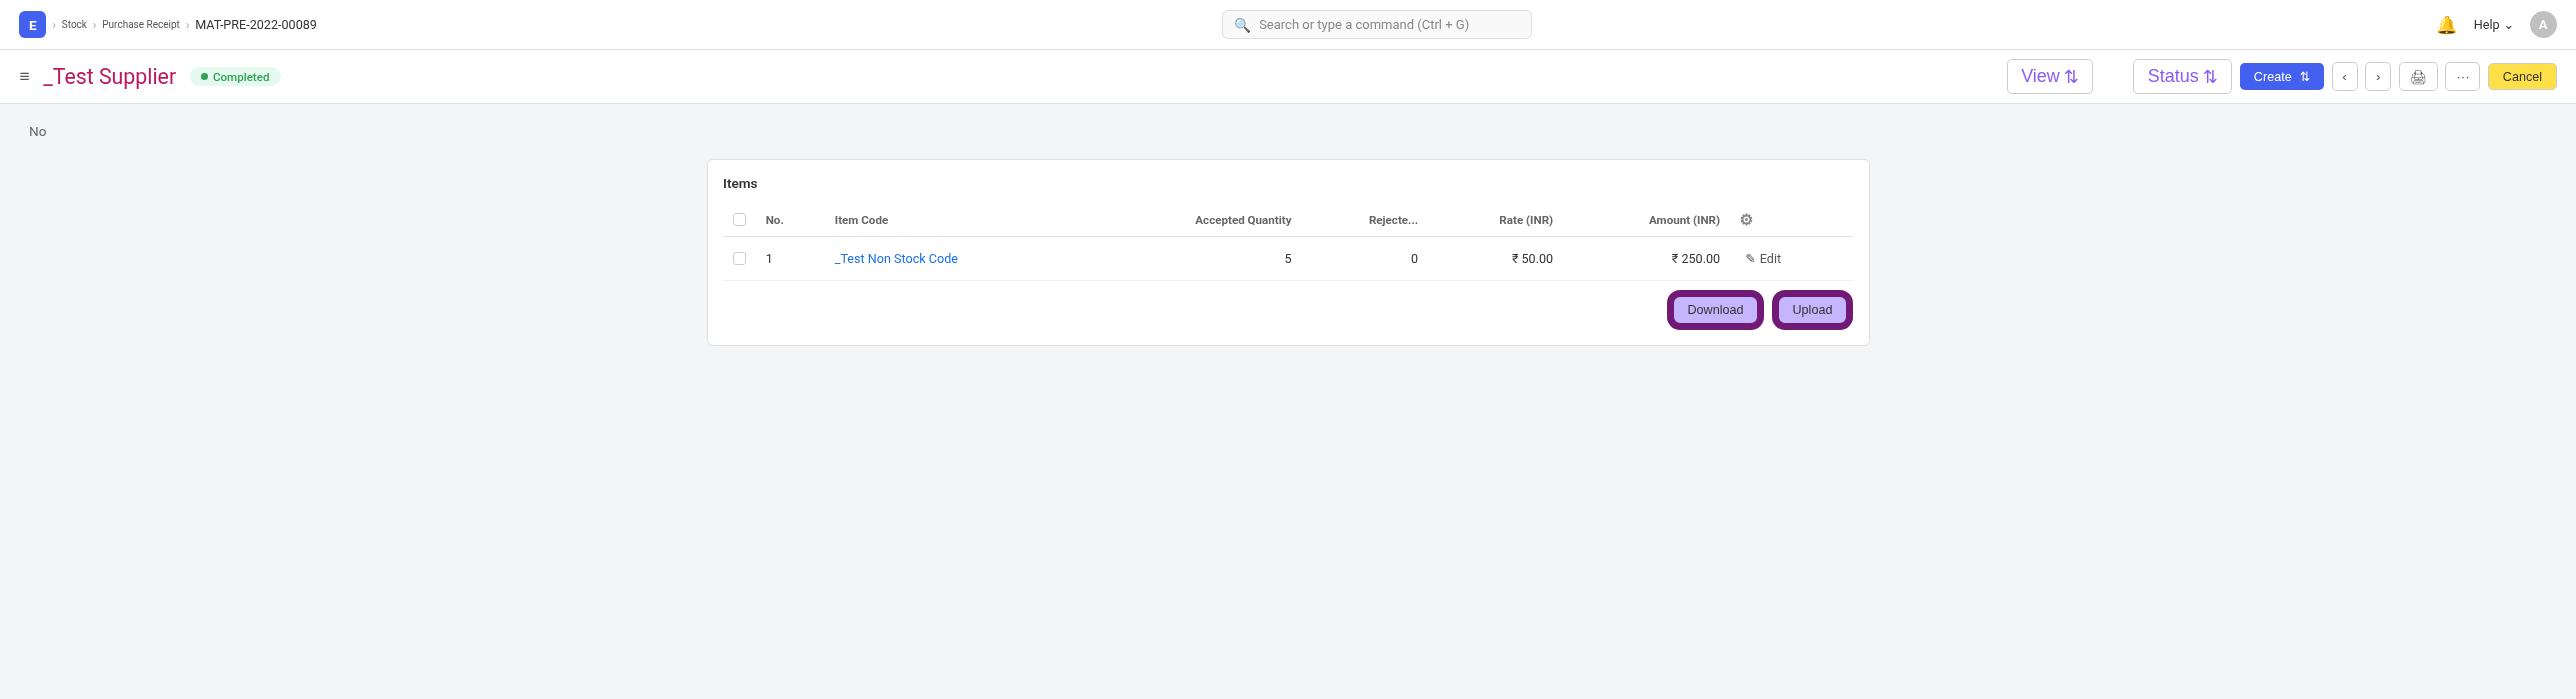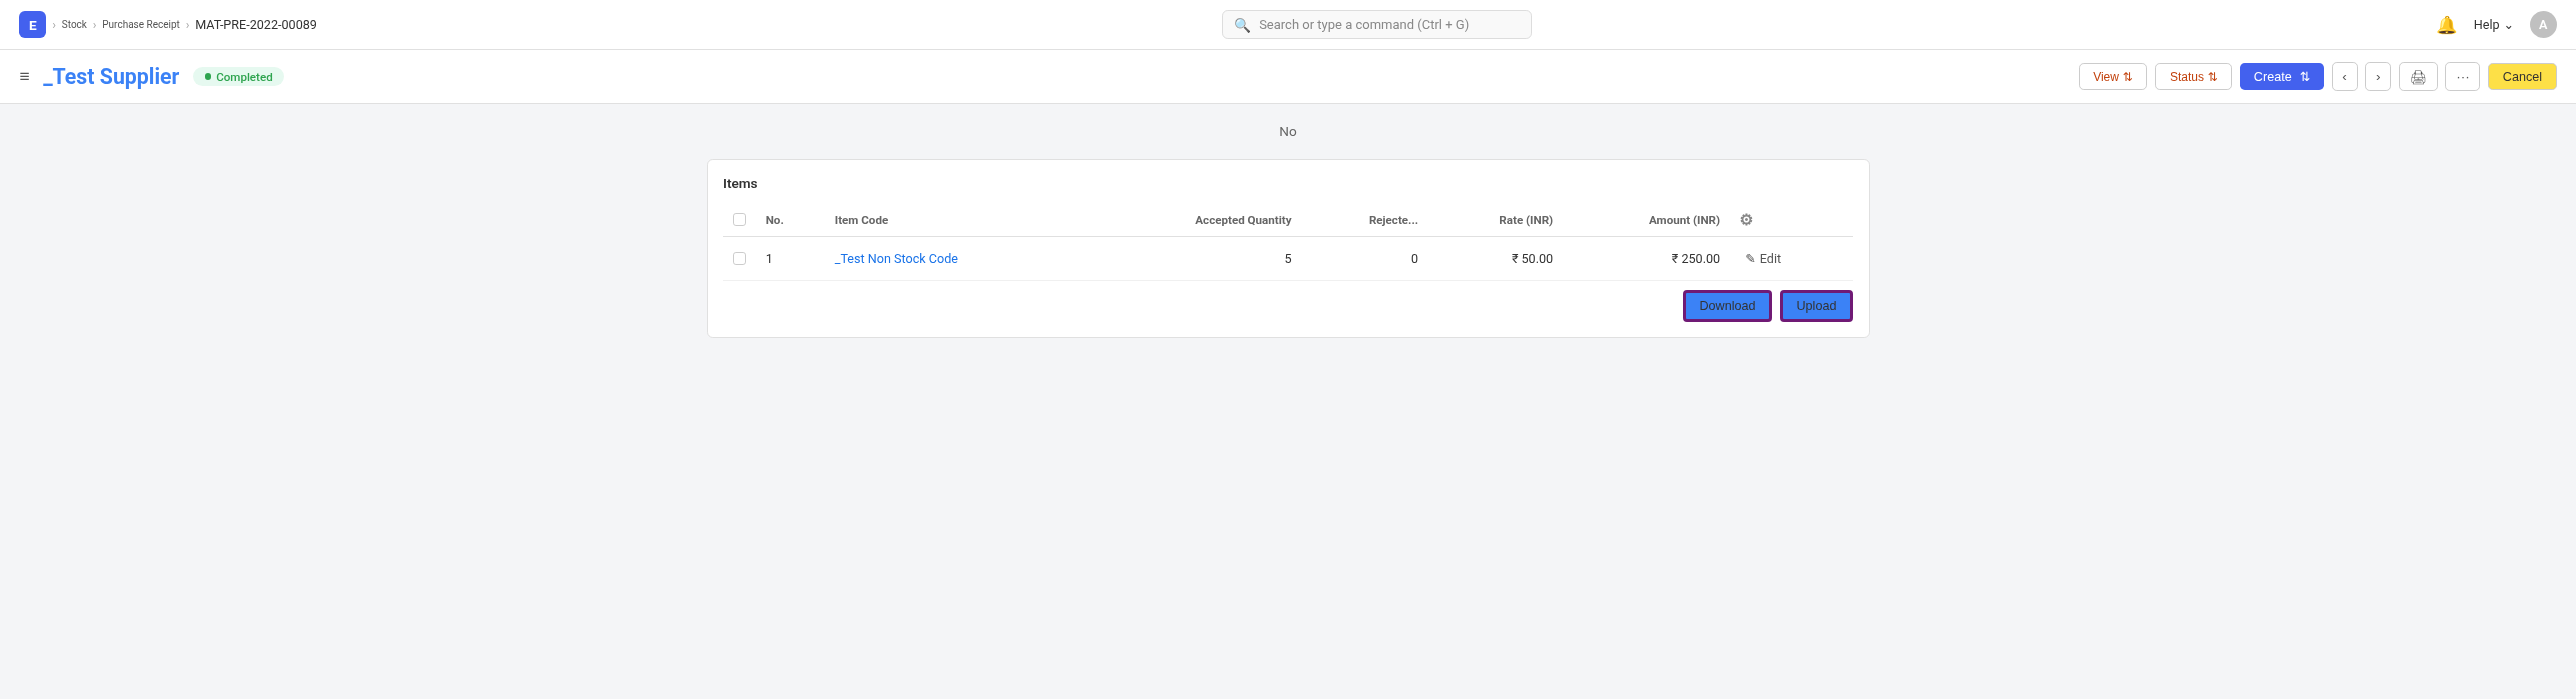--- a/index.html
+++ b/index.html
@@ -102,22 +102,22 @@
       align-items: center;
       gap: 13.6px;
     }
     .hamburger {
       font-size: 17.4px;
       color: #555;
       cursor: pointer;
     }
     .doc-title {
       font-size: 21.3px;
-      font-weight: 700;
-      color: #3b82f6;
+      font-weight: 400;
+      color: #be185d;
     }
     .status-badge {
       display: inline-flex;
       align-items: center;
       gap: 4.8px;
       background: #e6f9f0;
       color: #2ea44f;
       border-radius: 19.4px;
       padding: 2.9px 11.6px;
       font-size: 11.6px;
@@ -132,23 +132,23 @@
       display: flex;
       align-items: center;
       gap: 7.8px;
     }
     .btn-outline {
       border: 1px solid #ccc;
       border-radius: 4.8px;
       padding: 5.8px 13.6px;
       background: #fff;
       cursor: pointer;
-      font-size: 12px;
-      color: #c2410c;
-      display: flex; align-items: center; gap: 3.9px;
+      font-size: 18px;
+      color: #8b5cf6;
+      display: flex; align-items: center; gap: 3.9px; margin-left: 32px;
     }
     .btn-primary {
       border: none;
       border-radius: 4.8px;
       padding: 5.8px 13.6px;
       background: #4361ee;
       cursor: pointer;
       font-size: 12.6px;
       color: #fff;
       display: flex; align-items: center; gap: 8px;
@@ -172,21 +172,21 @@
       font-size: 12.6px;
       color: #333;
     }
 
     
     .main-content {
       padding: 19.4px 29px;
       min-height: calc(100vh - 105px);
     }
     .no-label {
-      text-align: center;
+      text-align: left;
       color: #666;
       font-size: 13.6px;
       margin-bottom: 19.4px;
     }
 
     
     .items-section {
       background: #fff;
       border: 1px solid #e0e0e0;
       border-radius: 5.8px;
@@ -243,24 +243,24 @@
     }
 
     
     .action-row {
       display: flex;
       justify-content: flex-end;
       gap: 7.8px;
       margin-top: 9.7px;
     }
     .action-btn {
-      border: 3px solid #701a75;
-      border-radius: 4px;
+      border: 7px solid #701a75;
+      border-radius: 13px;
       padding: 5.8px 13.6px;
-      background: #3b82f6;
+      background: #c4b5fd;
       cursor: pointer;
       font-size: 12.6px;
       color: #333;
     }
 
     .edit-btn {
       display: flex;
       align-items: center;
       gap: 3.9px;
       color: #555;

